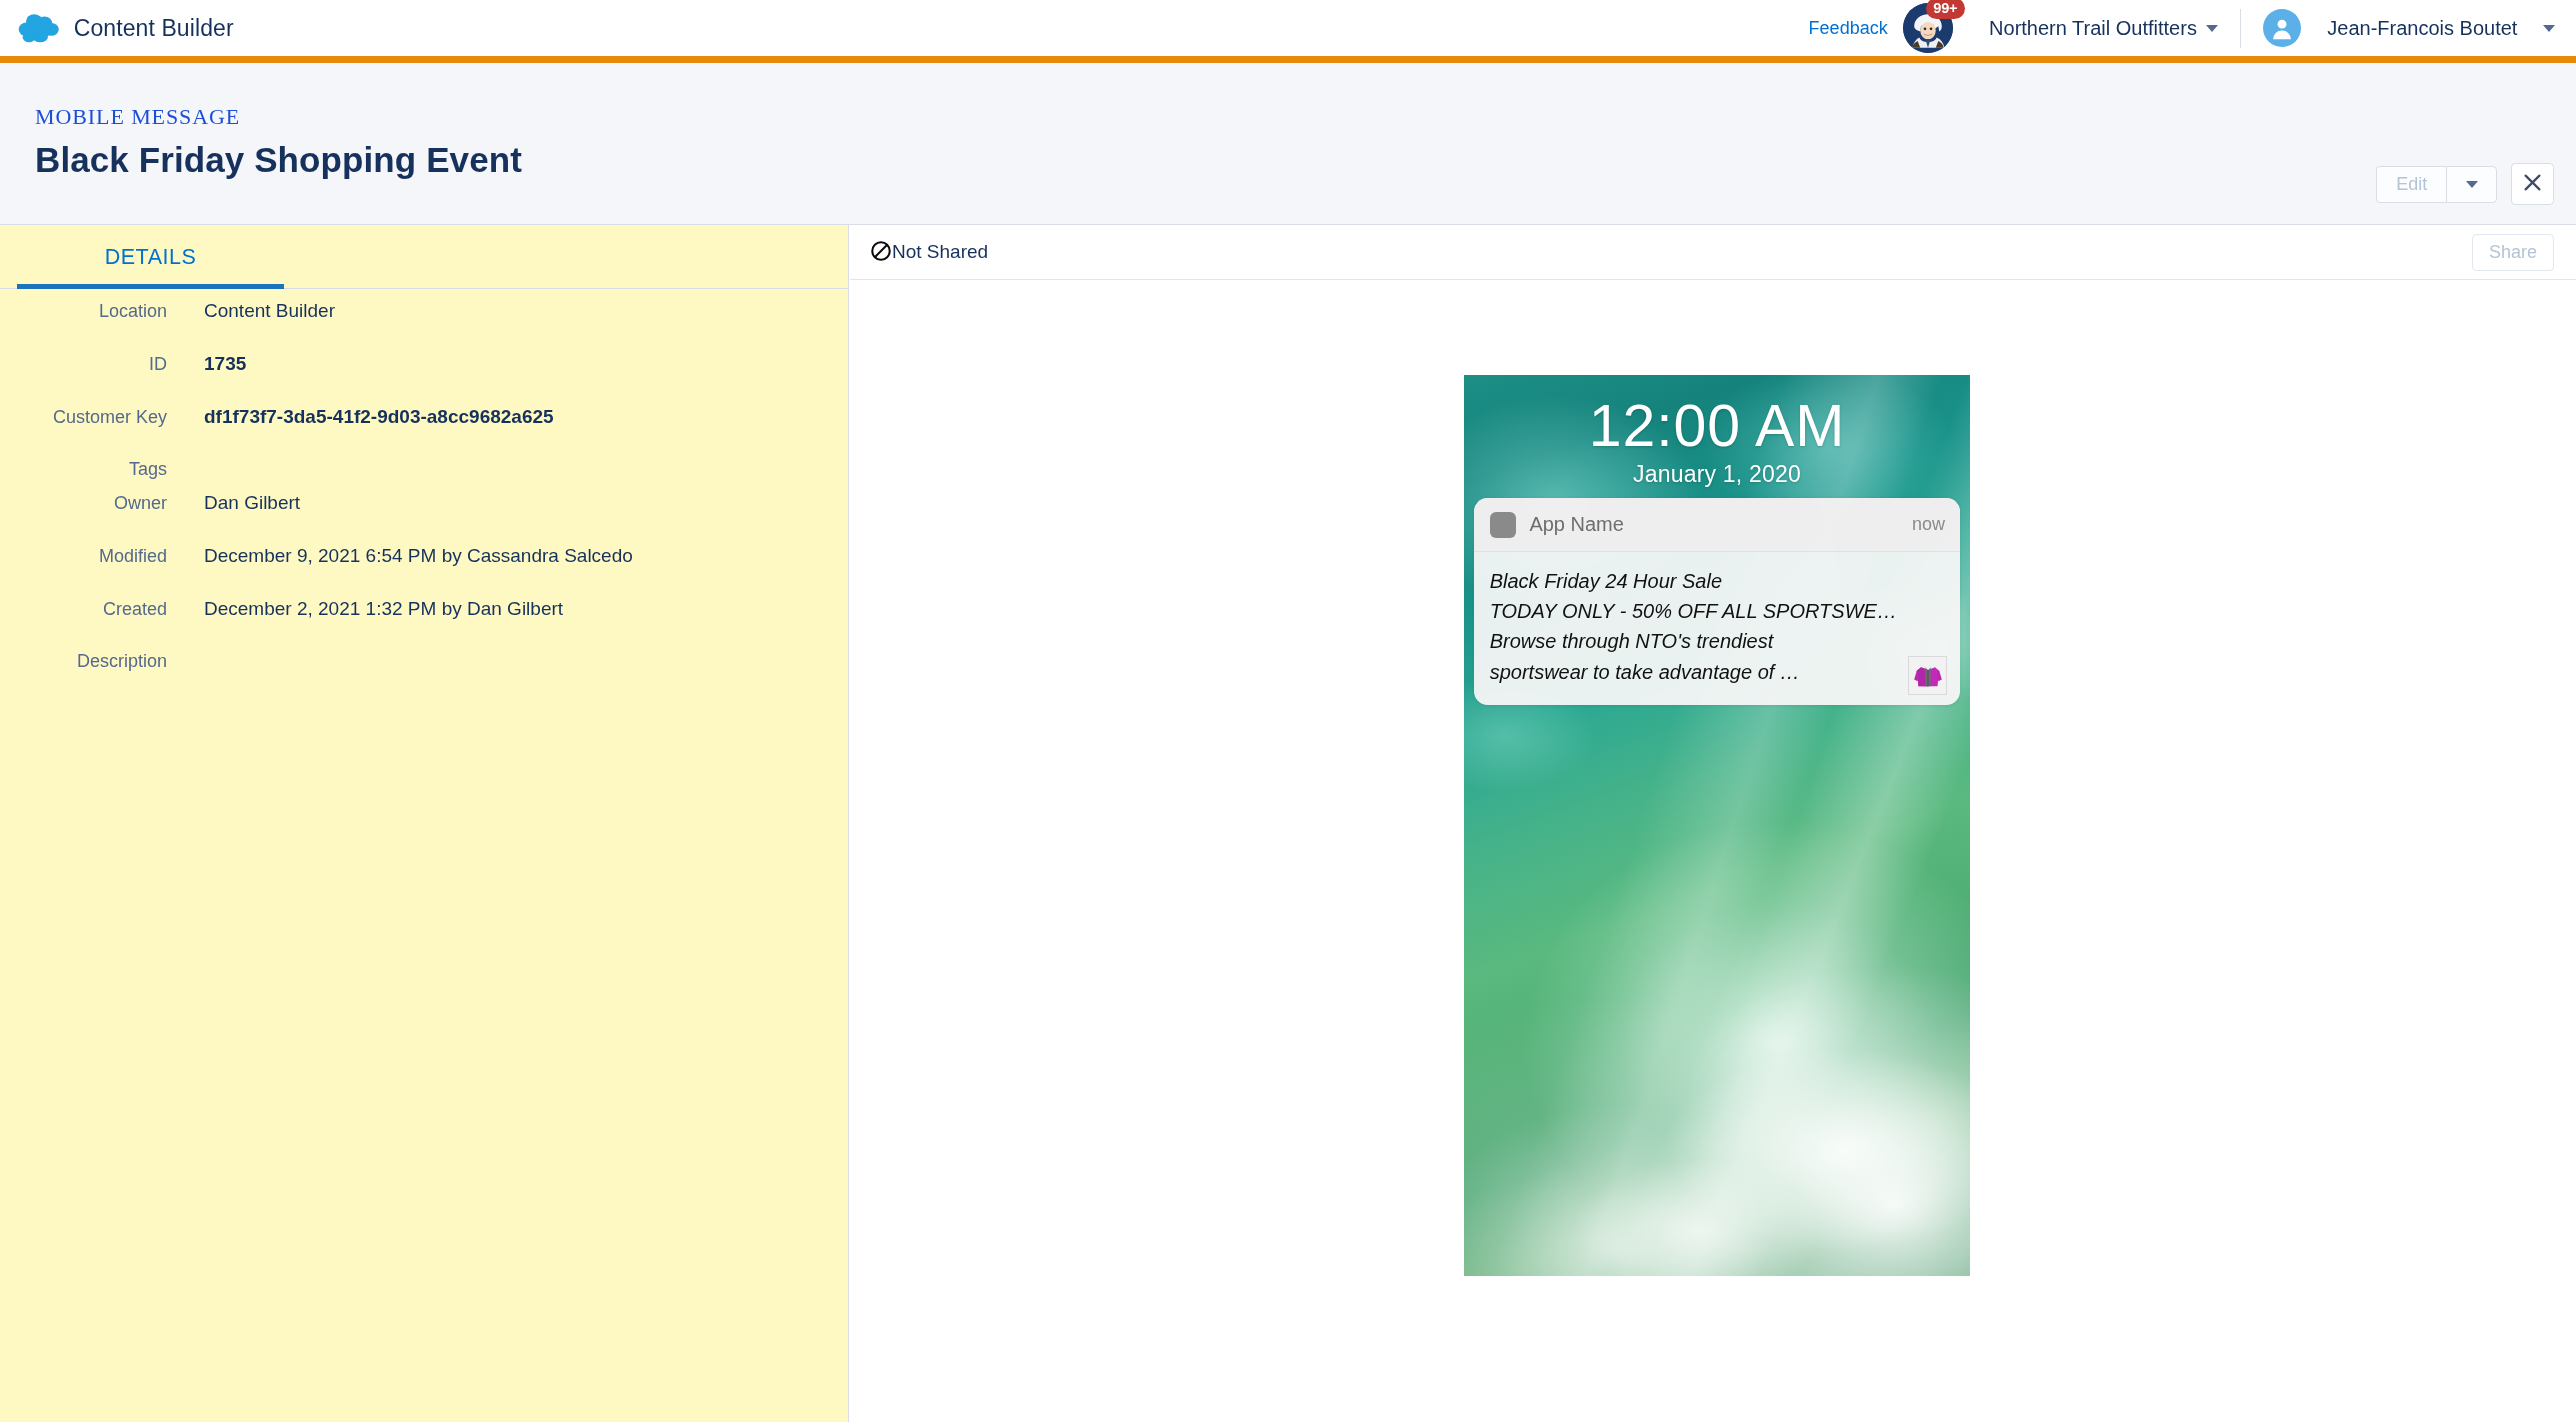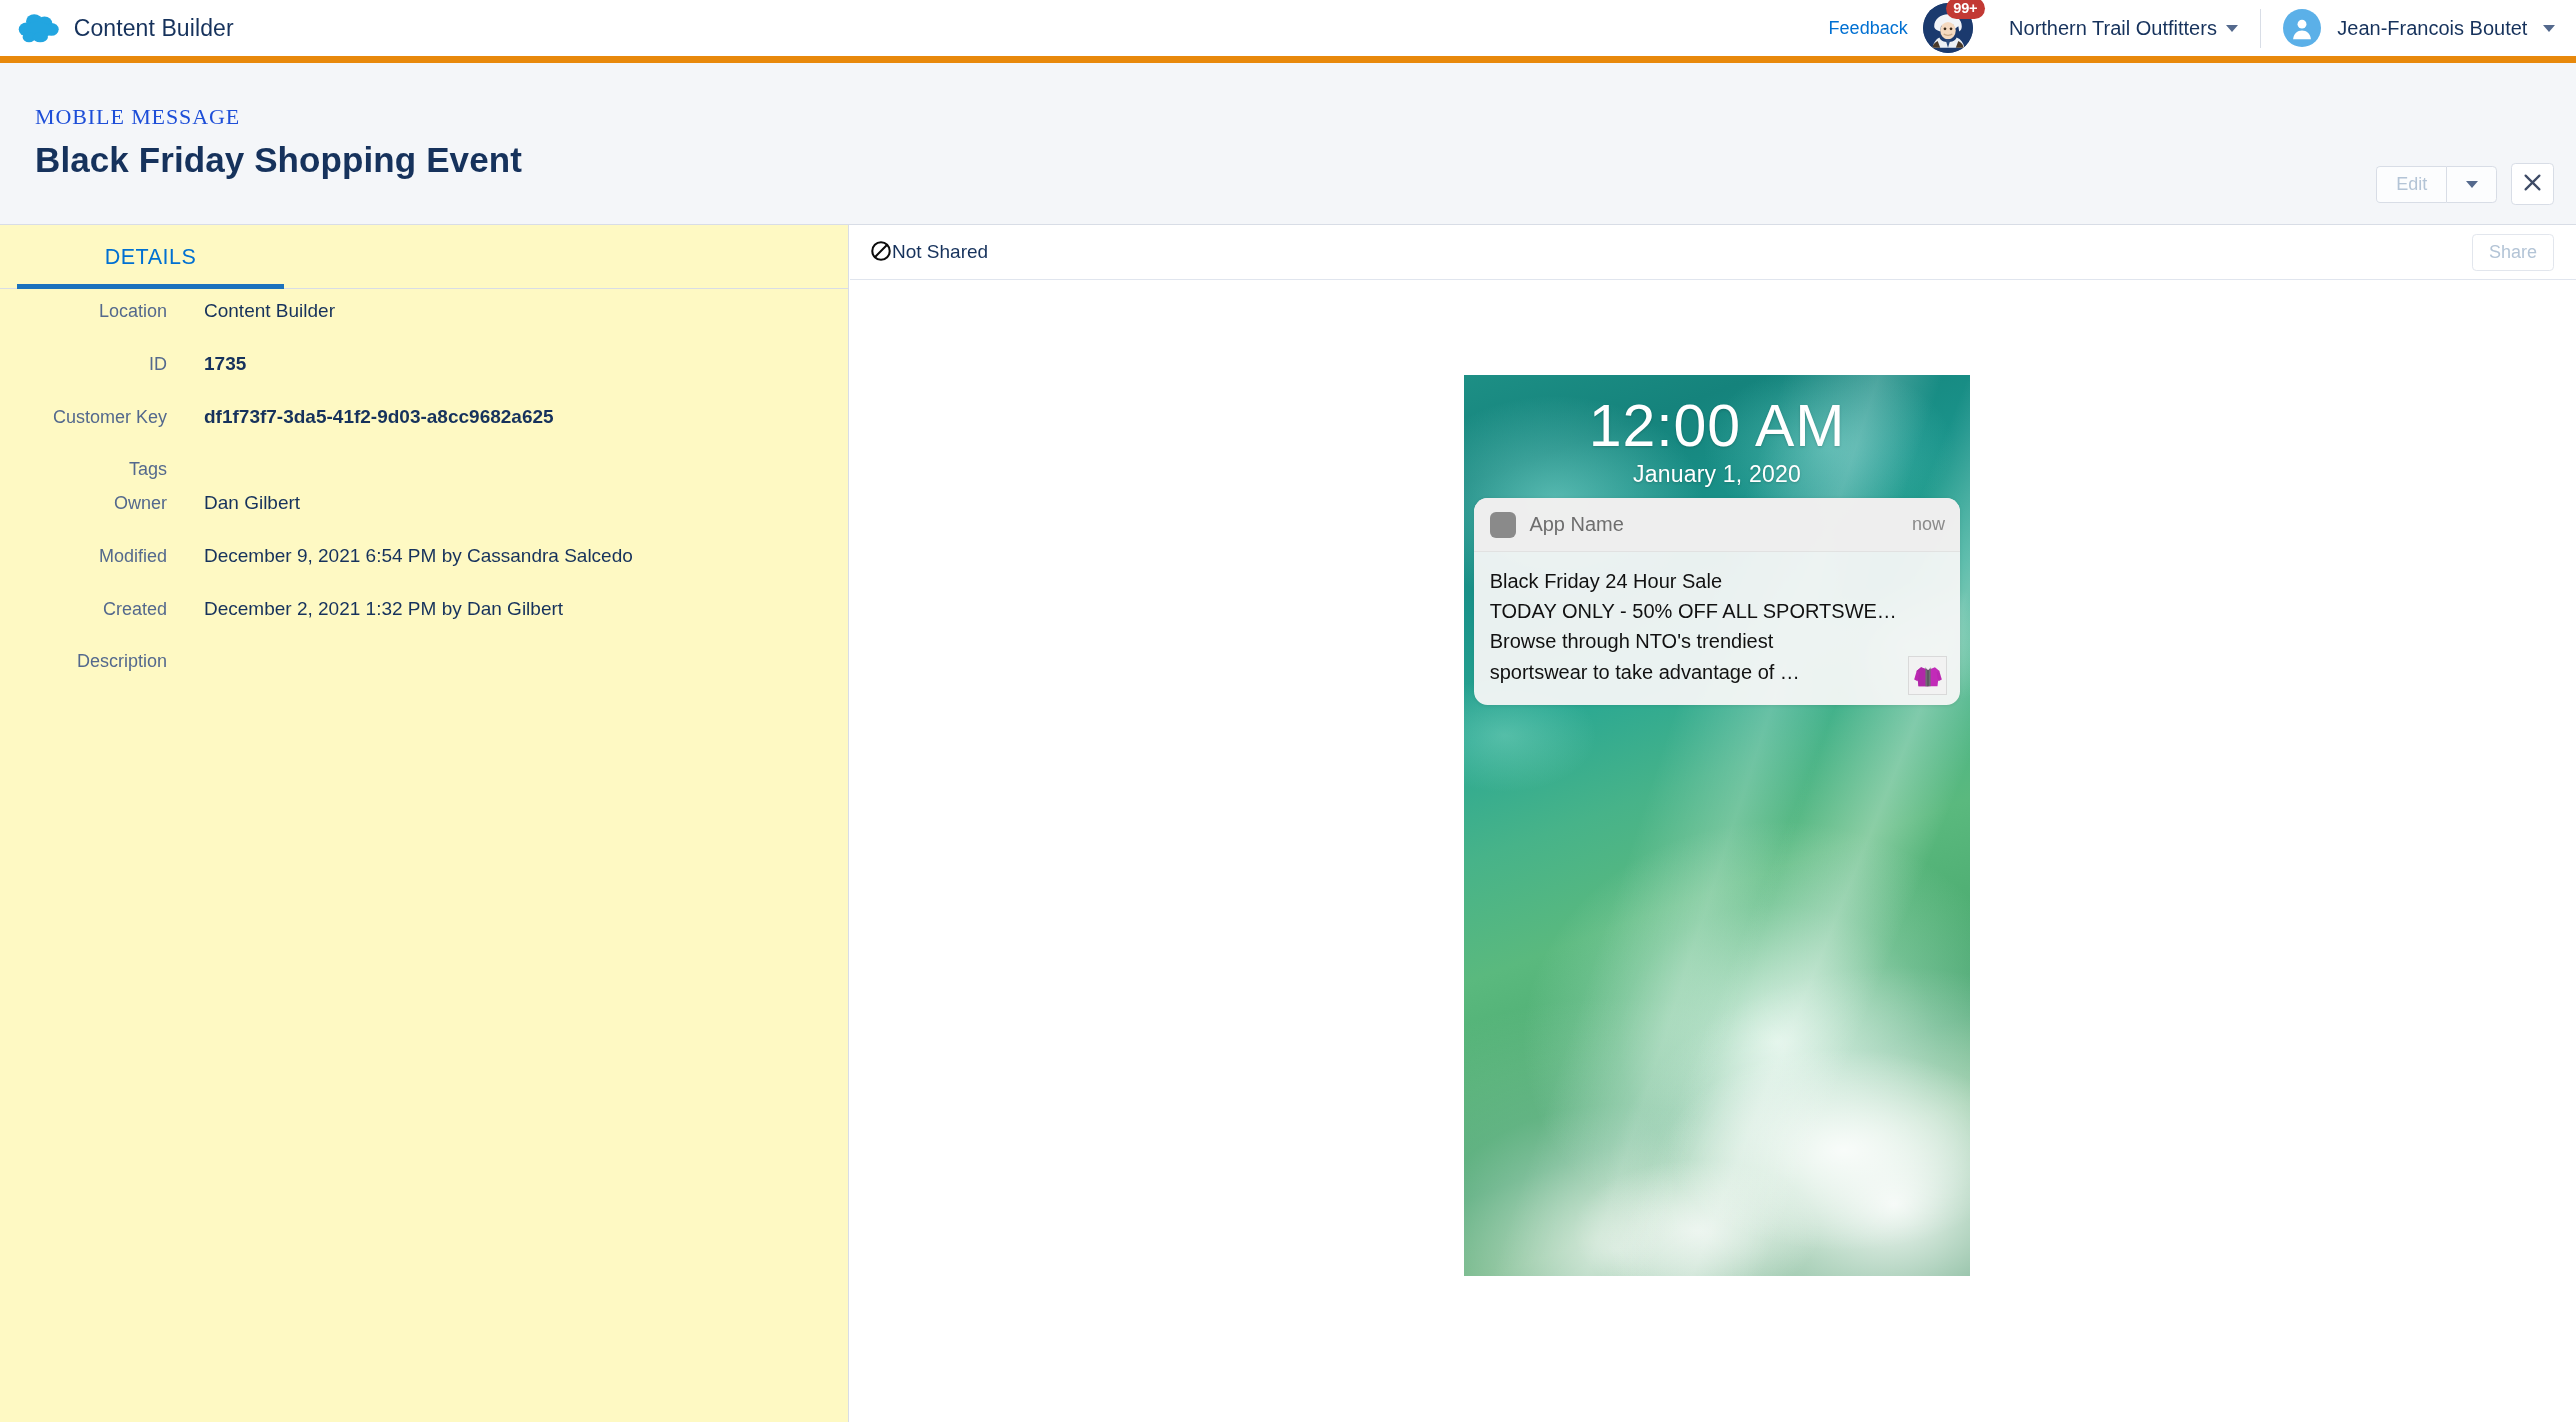--- a/index.html
+++ b/index.html
@@ -90,21 +90,21 @@
   .caret {
     width: 0; height: 0;
     border-left: 6.9px solid transparent;
     border-right: 6.9px solid transparent;
     border-top: 7.7px solid #54698d;
     display: block;
   }
   .user-switcher {
     display: flex;
     align-items: center;
-    gap: 16px;
+    gap: 26px;
     margin-left: 22px;
     margin-right: 20.6px;
     cursor: pointer;
   }
   .user-avatar {
     width: 38px; height: 38px;
     border-radius: 50%;
     background: #5bb0e8;
     display: flex;
     align-items: center;
@@ -397,20 +397,21 @@
   .notif-body {
     position: relative;
     padding: 13.7px 15.4px 18px;
     min-height: 101px;
   }
   .notif-line {
     font-size: 20px;
     color: #111111;
     line-height: 1.52;
     white-space: nowrap;
+    font-style: italic;
   }
   .notif-thumb {
     position: absolute;
     right: 13px;
     bottom: 10.3px;
     width: 39px; height: 39px;
     background: #f2f2f2;
     border: 0.9px solid #d9d9d9;
     overflow: hidden;
   }

